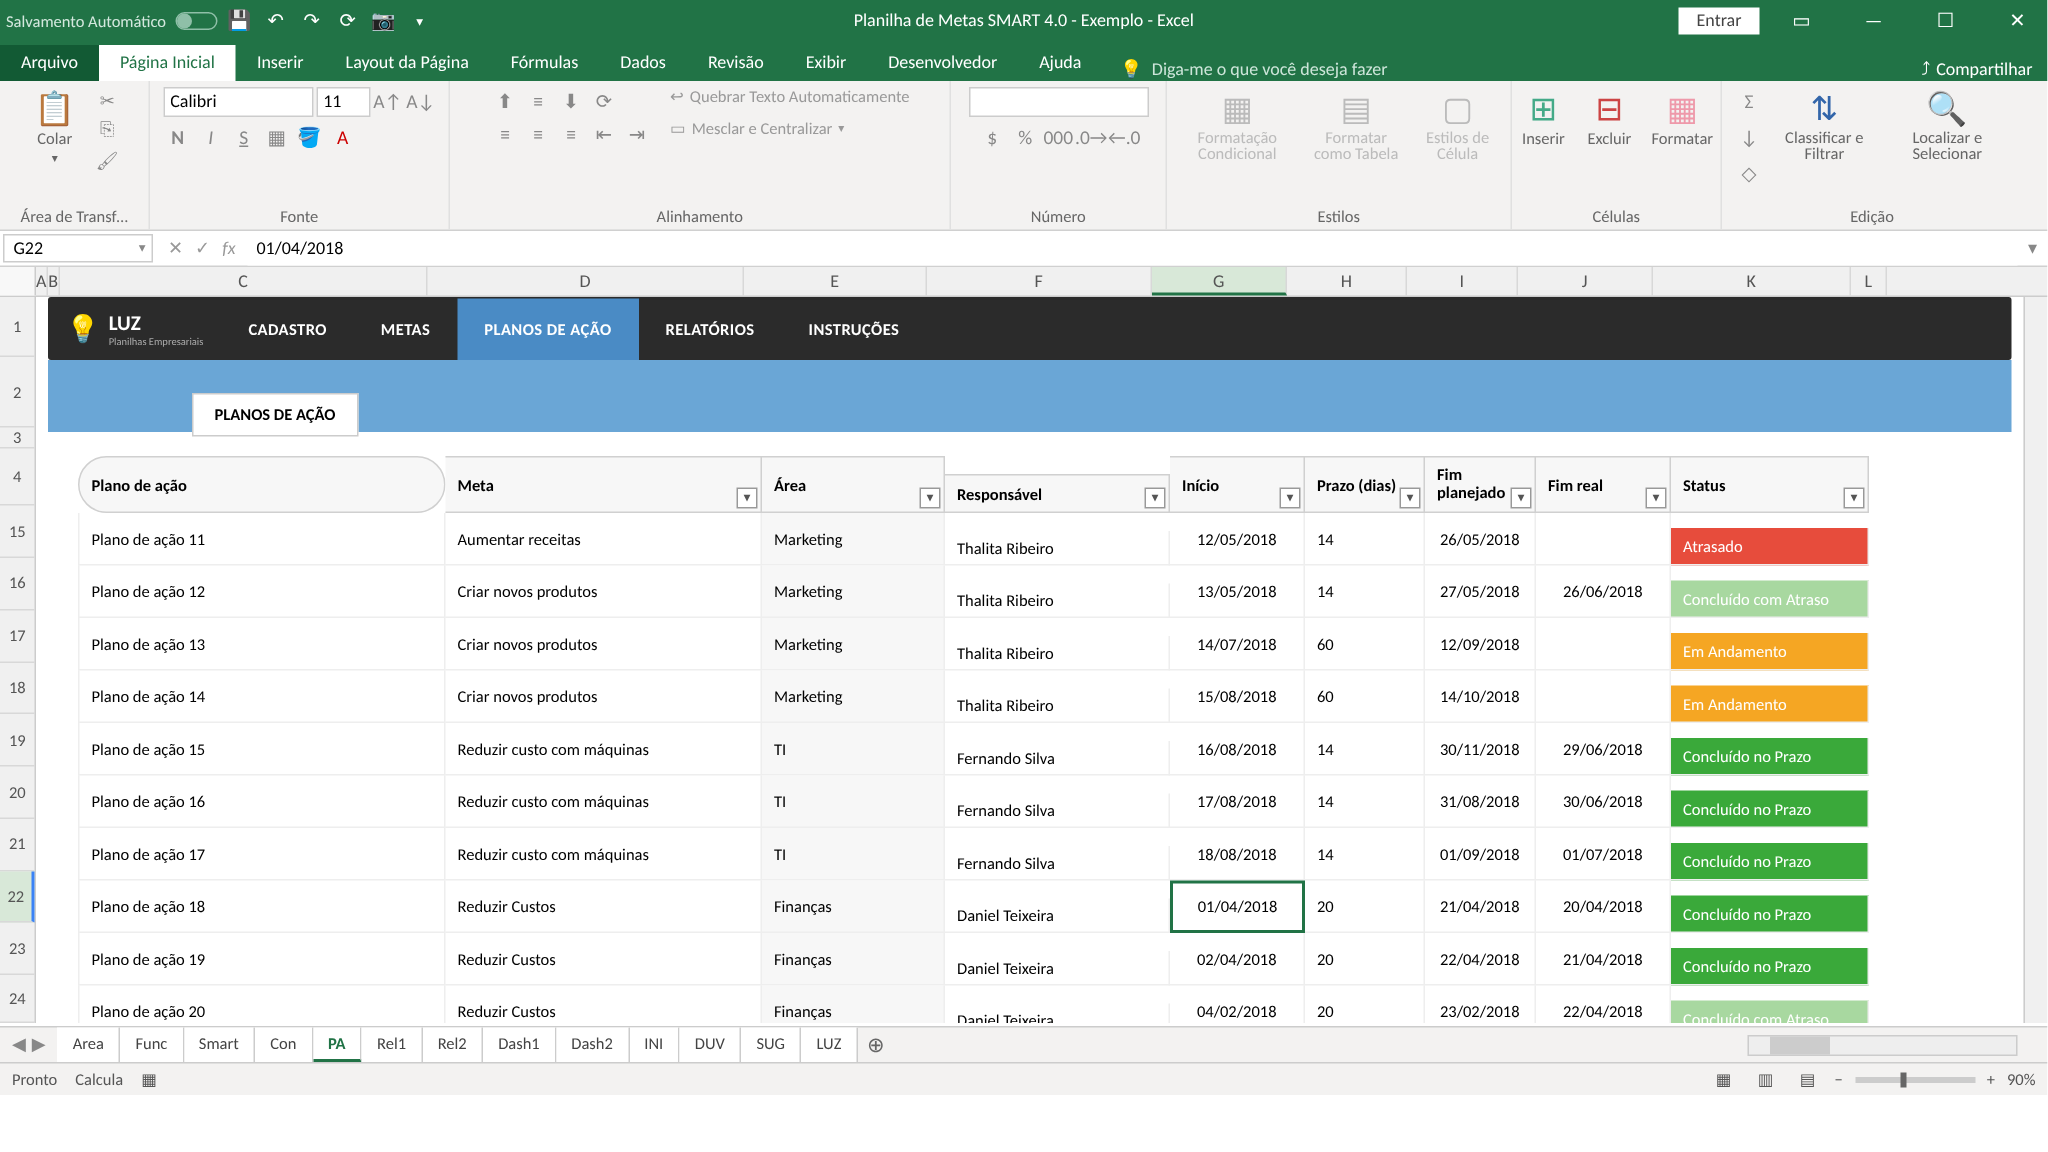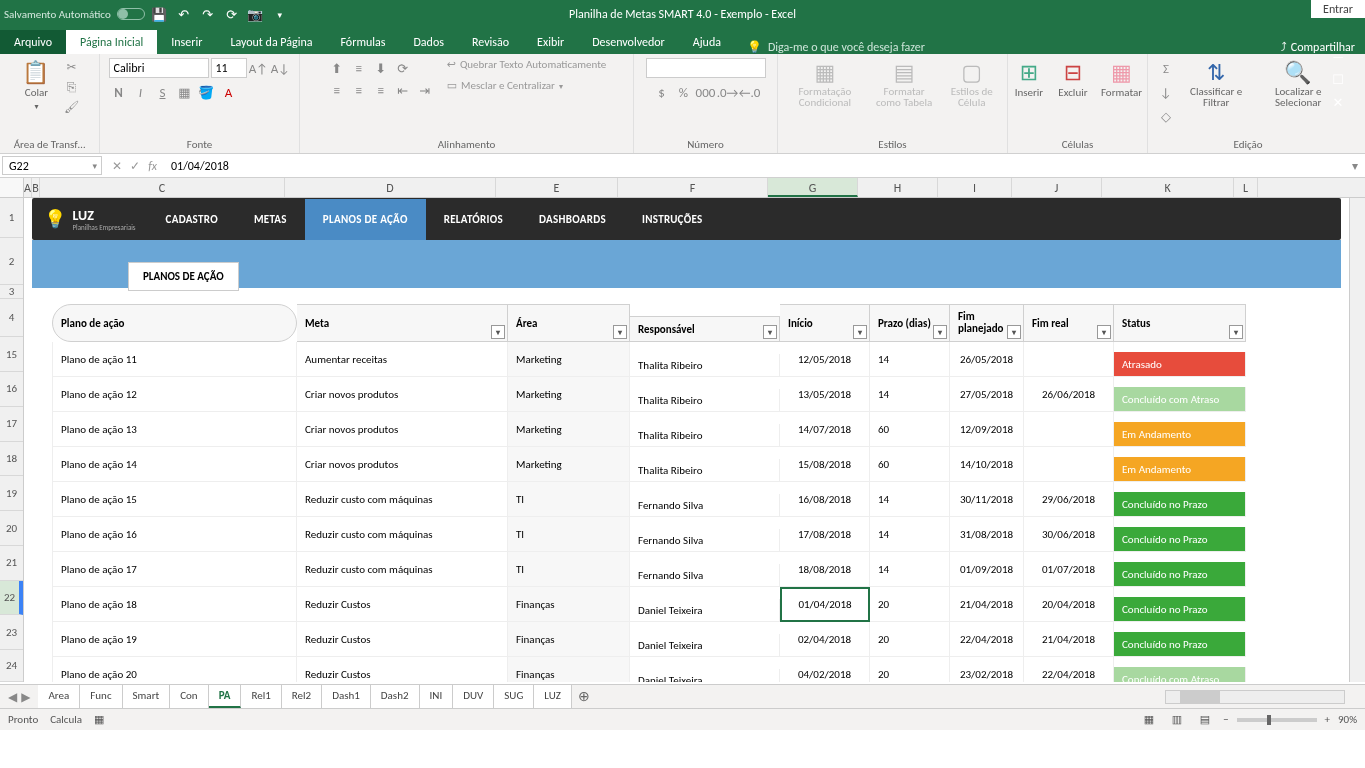--- a/index.html
+++ b/index.html
@@ -6,21 +6,21 @@
 body { background: #fff; width: 1365px; height: 768px; overflow: hidden; font-size: 12px; }
 
 
 .titlebar { background: #217346; height: 28px; display: flex; align-items: center; color: #fff; position: relative; }
 .titlebar-left { display: flex; align-items: center; gap: 6px; padding-left: 4px; }
 .autosave-label { font-size: 11px; color: #d4e8de; }
 .autosave-toggle { width: 28px; height: 12px; border: 1px solid #8fbfa8; border-radius: 6px; position: relative; }
 .autosave-toggle::after { content:""; width: 10px; height: 10px; border-radius: 50%; background: #8fbfa8; position: absolute; left: 0; top: 0; }
 .qat-icon { width: 18px; height: 18px; display: flex; align-items: center; justify-content: center; color: #fff; font-size: 13px; }
 .titlebar-center { position: absolute; left: 50%; transform: translateX(-50%); font-size: 12px; color: #fff; }
-.titlebar-right { position: absolute; right: 0; display: flex; align-items: center; gap: 8px; height: 100%; flex-direction: column; }
+.titlebar-right { position: absolute; right: 0; display: flex; align-items: center; gap: 8px; height: 100%; }
 .login-btn { background: #fff; color: #444; padding: 2px 12px; font-size: 12px; }
 .win-btn { width: 40px; height: 28px; display: flex; align-items: center; justify-content: center; color: #fff; font-size: 13px; }
 
 
 .menu-tabs { background: #217346; height: 26px; display: flex; align-items: flex-end; }
 .menu-tab { padding: 5px 14px 5px; color: #fff; font-size: 12px; cursor: pointer; }
 .menu-tab.arquivo { background: #125a34; }
 .menu-tab.active { background: #fff; color: #217346; }
 .menu-search { display: flex; align-items: center; gap: 6px; padding: 0 12px; color: #cde5d9; font-size: 12px; }
 .share { position: absolute; right: 10px; color: #fff; display: flex; align-items: center; gap: 4px; font-size: 12px; }
@@ -60,21 +60,21 @@
 
 .grid-wrap { position: relative; height: 506px; }
 .col-headers { display: flex; height: 20px; background: #f0f0f0; border-bottom: 1px solid #ccc; }
 .corner { width: 24px; border-right: 1px solid #ccc; background: #f8f8f8; }
 .col-h { border-right: 1px solid #d8d8d8; text-align: center; font-size: 12px; color: #555; line-height: 20px; }
 .col-h.sel { background: #d8e8d8; border-bottom: 2px solid #217346; }
 
 .grid-body { display: flex; height: 484px; }
 .row-headers { width: 24px; background: #f0f0f0; border-right: 1px solid #ccc; display: flex; flex-direction: column; }
 .row-h { border-bottom: 1px solid #d8d8d8; text-align: center; font-size: 11px; color: #555; display: flex; align-items: center; justify-content: center; }
-.row-h.sel { background: #d8e8d8; border-right: 4px solid #3b82f6; }
+.row-h.sel { background: #d8e8d8; border-right: 2px solid #3b82f6; }
 
 .content { flex: 1; position: relative; overflow: hidden; }
 
 
 .sheet-nav { position: absolute; left: 8px; top: 0; right: 8px; height: 42px; background: #2b2b2b; display: flex; align-items: center; border-radius: 2px; }
 .luz-logo { display: flex; align-items: center; gap: 6px; padding: 0 12px; color: #fff; }
 .luz-bulb { font-size: 18px; }
 .luz-text .main { font-size: 14px; font-weight: bold; }
 .luz-text .sub { font-size: 7px; line-height: 7px; color: #aaa; }
 .sheet-nav-item { color: #fff; font-size: 11px; font-weight: bold; padding: 14px 18px; letter-spacing: 0.3px; }
@@ -369,21 +369,20 @@
           <span class="luz-bulb">💡</span>
           <div class="luz-text">
               <div class="main">LUZ</div>
               <div class="sub">Planilhas Empresariais</div>
             </div>
         </div>
         <div class="sheet-nav-item">CADASTRO</div>
         <div class="sheet-nav-item">METAS</div>
         <div class="sheet-nav-item active">PLANOS DE AÇÃO</div>
         <div class="sheet-nav-item">RELATÓRIOS</div>
-        <div class="sheet-nav-item">DASHBOARDS</div>
         <div class="sheet-nav-item">INSTRUÇÕES</div>
       </div>
       <div class="blue-band"></div>
       <div class="pa-tab">PLANOS DE AÇÃO</div>
 
       <div class="data-table">
         <div class="th-row">
           <div class="th-cell w-plano">
               <span>Plano de ação</span>
             </div>

